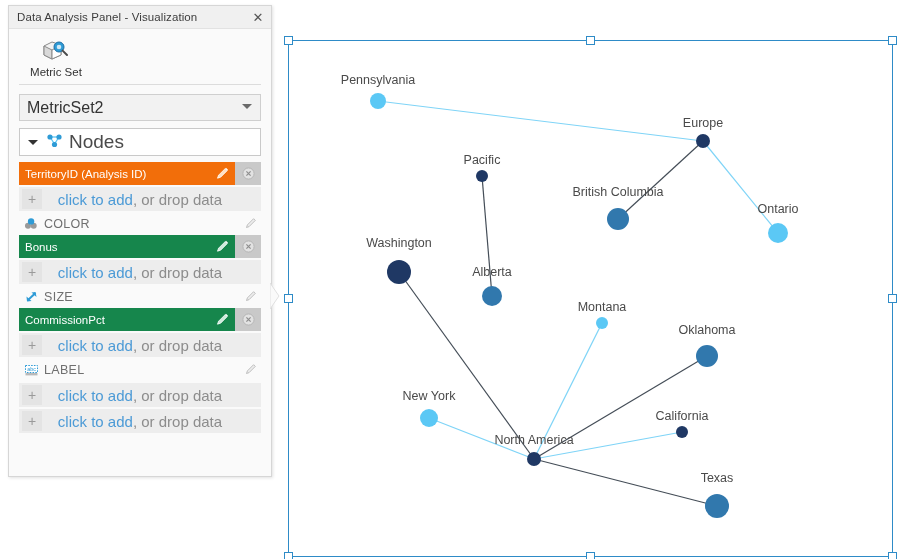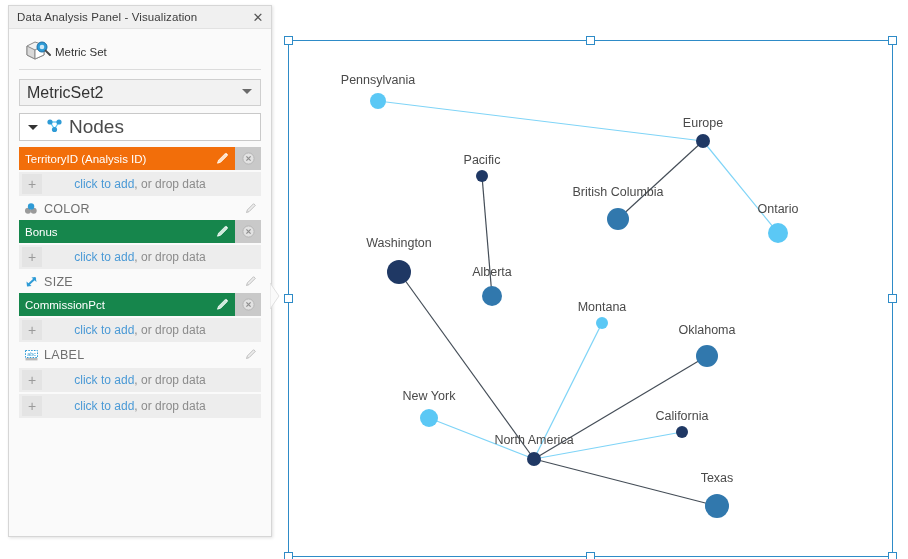--- a/index.html
+++ b/index.html
@@ -6,21 +6,21 @@
   body{
     width:908px;height:559px;
     background:#ffffff;
     font-family:"Liberation Sans", sans-serif;
     overflow:hidden;
     position:relative;
   }
 
   
   #panel{
-    position:absolute;left:8px;top:5px;width:264px;height:532px;
+    position:absolute;left:8px;top:5px;width:264px;height:472px;
     background:#fafafa;
     border:1px solid #d6d6d6;
     box-shadow:1px 1px 3px rgba(0,0,0,0.12);
     box-sizing:border-box;
   }
   #panel-titlebar{
     height:22px;background:#f0f0f0;border-bottom:1px solid #e2e2e2;
     display:flex;align-items:center;position:relative;
   }
   #panel-title{
@@ -28,21 +28,21 @@
   }
   #panel-close{
     position:absolute;right:2px;top:1px;width:22px;height:20px;
     display:flex;align-items:center;justify-content:center;
     font-size:13px;color:#555;cursor:pointer;
   }
 
   
   #metricset-button{
     margin:8px 0 0 14px;width:66px;
-    display:flex;flex-direction:row;align-items:center;cursor:pointer;
+    display:flex;flex-direction:column;align-items:center;cursor:pointer;justify-content:center;
   }
   #metricset-icon{width:32px;height:26px;position:relative;}
   #metricset-label{font-size:11.5px;color:#333;margin-top:3px;white-space:nowrap;}
   #toolbar-sep{
     margin:6px 10px 0 10px;height:1px;background:#dcdcdc;
   }
 
   
   #metricset-select{
     margin:9px 10px 0 10px;height:25px;
@@ -101,21 +101,21 @@
     height:24px;background:#ededed;display:flex;align-items:center;
     margin-top:2px;cursor:pointer;position:relative;
   }
   .dropzone-plus{
     width:20px;height:20px;margin-left:3px;background:#e4e4e4;
     display:flex;align-items:center;justify-content:center;
     color:#9a9a9a;font-size:14px;line-height:1;
   }
   .dropzone-text{
     position:absolute;left:0;right:0;text-align:center;
-    font-size:12px;color:#4b9ad6;
+    font-size:15px;color:#4b9ad6;
   }
   .dropzone-text .dim{color:#8c8c8c;}
 
   
   #panel-collapse{
     position:absolute;right:-9px;top:277px;width:10px;height:26px;cursor:pointer;
   }
 
   
   #viz{

